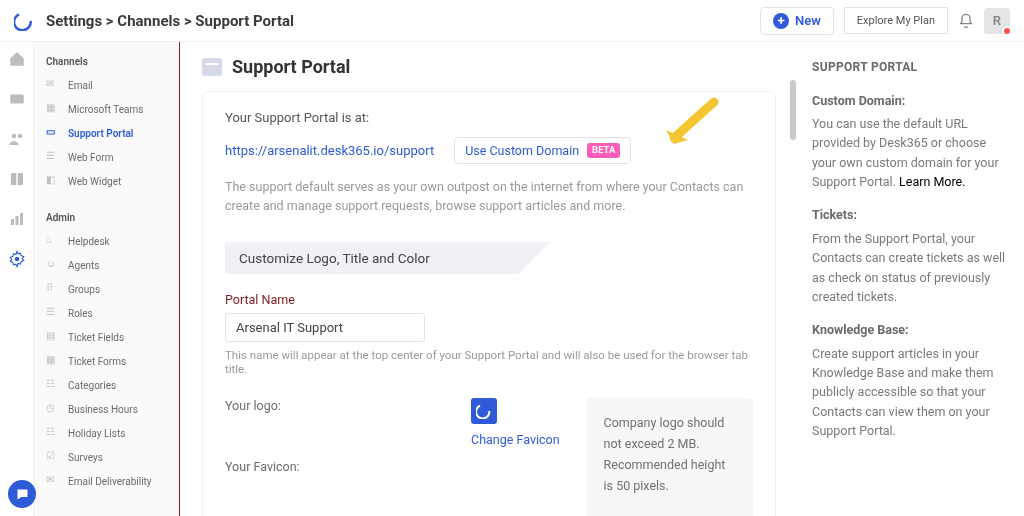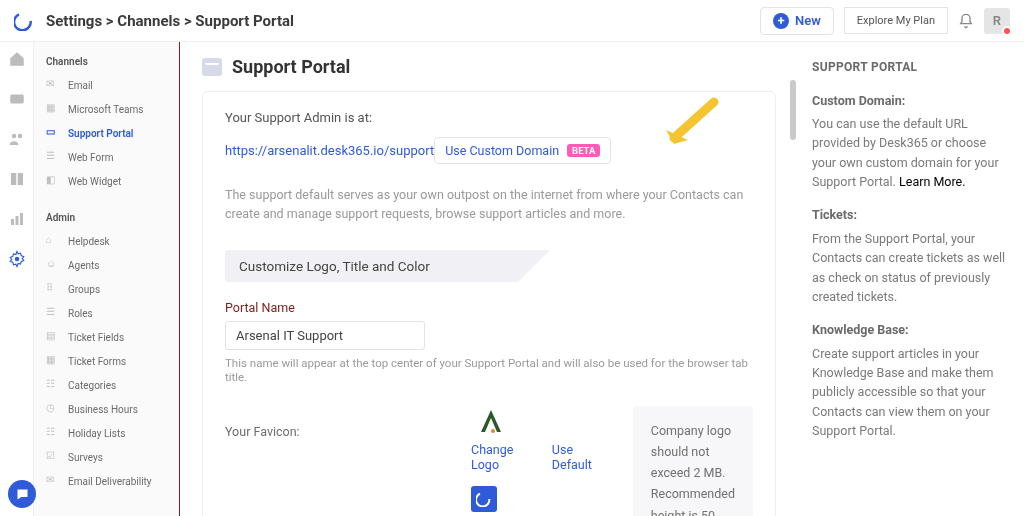--- a/index.html
+++ b/index.html
@@ -25,23 +25,23 @@
 .side-item.active{color:#2f5bd9;font-weight:600}
 .side-item.active .si{color:#2f5bd9}
 .main{flex:1;position:relative;overflow:hidden}
 .scrollpane{position:absolute;inset:0;overflow-y:auto}
 .page-header{display:flex;align-items:center;gap:10px;padding:14px 22px}
 .page-header .ph-icon{width:20px;height:18px;background:#d5d9e8;border-radius:3px;position:relative}
 .page-header .ph-icon::before{content:'';position:absolute;left:3px;top:5px;width:14px;height:2px;background:#fff;border-radius:1px}
 .page-title{font-size:18px;font-weight:700;color:#333}
 .card{margin:0 22px 20px;border:1px solid #eee;border-radius:6px;padding:18px 22px;position:relative}
 .intro-line{color:#555;margin-bottom:12px}
-.url-row{display:flex;align-items:center;margin-bottom:22px}
+.url-row{display:flex;align-items:center;gap:20px;margin-bottom:14px}
 .portal-url{color:#2f5bd9}
-.custom-domain-btn{border:1px solid #e3e3e3;border-radius:4px;padding:5px 10px;display:flex;align-items:center;gap:8px;color:#2f5bd9;font-size:12.5px;background:#fff;cursor:pointer}
+.custom-domain-btn{border:1px solid #e3e3e3;border-radius:4px;padding:5px 10px;display:flex;gap:8px;color:#2f5bd9;font-size:12.5px;background:#fff;cursor:pointer}
 .beta{background:#ff5bb8;color:#fff;font-size:9.5px;font-weight:700;padding:1px 5px;border-radius:3px}
 .help-text{color:#9a9a9a;font-size:12.5px;line-height:1.5;margin-bottom:26px;max-width:560px}
 .section-title-wrap{background:linear-gradient(135deg,#f0f0f5 0%,#f0f0f5 58%,#fff 58.1%);padding:8px 14px;border-radius:3px;margin-bottom:18px}
 .section-title{font-size:13.5px;color:#444;font-weight:400}
 .form-label{color:#7f1d1d;font-size:12.5px;margin-bottom:6px;display:block}
 .text-input{border:1px solid #e3e3e3;border-radius:3px;padding:6px 10px;width:200px;font-size:13px;color:#444}
 .tiny-help{color:#9a9a9a;font-size:11.5px;margin-top:6px}
 .logo-row{display:flex;gap:26px;margin-top:22px}
 .logo-col{width:220px}
 .logo-col .lbl{color:#6d6d6d;font-size:12.5px;margin-bottom:10px}
@@ -204,57 +204,48 @@
   <div class="main">
     <div class="scrollpane">
       <div class="settings-layout">
         <div style="flex:1;position:relative">
           <div class="page-header">
             <div class="ph-icon"></div>
             <div class="page-title">Support Portal</div>
           </div>
 
           <div class="card">
-            <div class="intro-line">Your Support Admin is at:</div>
+            <div class="intro-line">Your Support Portal is at:</div>
             <div class="url-row">
               <a class="portal-url">https://arsenalit.desk365.io/support</a>
               <button class="custom-domain-btn">
                 <span>Use Custom Domain</span>
                 <span class="beta">BETA</span>
               </button>
             </div>
             <div class="help-text">The support default serves as your own outpost on the internet from where your Contacts can create and manage support requests, browse support articles and more.</div>
 
             <div class="section-title-wrap">
               <div class="section-title">Customize Logo, Title and Color</div>
             </div>
 
             <label class="form-label">Portal Name</label>
             <input class="text-input" value="Arsenal IT Support" style="">
             <div class="tiny-help">This name will appear at the top center of your Support Portal and will also be used for the browser tab title.</div>
 
             <div class="logo-row">
               <div style="display:flex;flex-direction:column;gap:18px">
+                <div class="logo-col">
+                  <div class="lbl">Your logo:</div>
+                </div>
                 <div class="logo-col favicon-row">
                   <div class="lbl">Your Favicon:</div>
                 </div>
               </div>
               <div style="display:flex;flex-direction:column;gap:14px">
-                <div>
-                  <div class="logo-img">
-                    <svg viewBox="0 0 40 30" width="40" height="30">
-                        <path d="M20 4 L30 26 L26 26 L20 12 L14 26 L10 26 Z" fill="#2a5a2a"></path>
-                        <circle cx="22" cy="25" r="2" fill="#d98b2e"></circle>
-                      </svg>
-                  </div>
-                  <div class="logo-links">
-                    <a>Change Logo</a>
-                    <a>Use Default</a>
-                  </div>
-                </div>
                 <div>
                   <div class="fav-img">
                     <svg viewBox="0 0 24 24" width="16" height="16" fill="none" stroke="#fff" stroke-width="3">
                         <path d="M6 4 A 10 10 0 1 0 20 12"></path>
                       </svg>
                   </div>
                   <div class="logo-links">
                     <a>Change Favicon</a>
                   </div>
                 </div>

